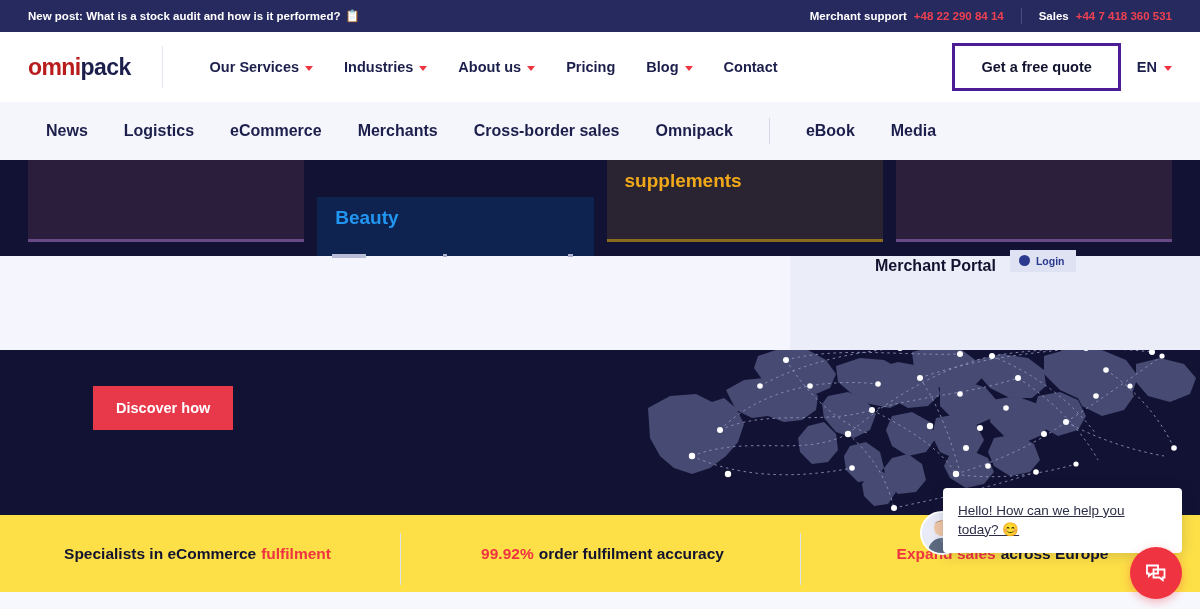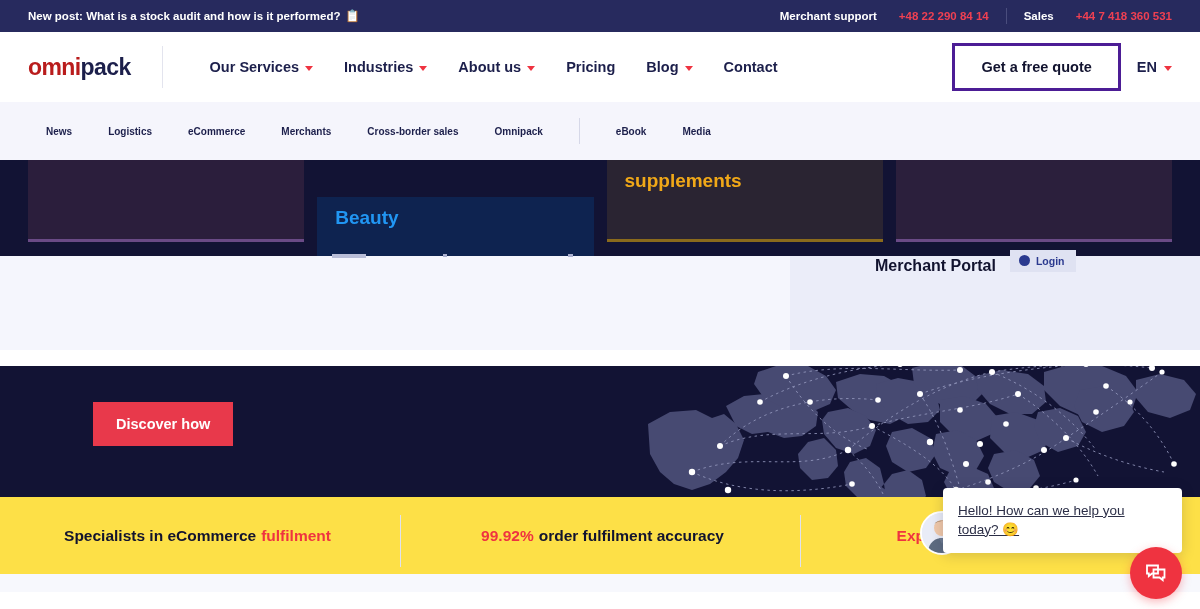--- a/index.html
+++ b/index.html
@@ -12,21 +12,21 @@
   .page { position: relative; width: 1200px; height: 609px; }
 
   
   .topbar {
     height: 32px; background: #272a5e; color: #ffffff;
     display: flex; align-items: center; justify-content: space-between;
     padding: 0 28px; font-size: 11.5px; font-weight: bold;
   }
   .topbar-left { display: flex; align-items: center; gap: 5px; }
   .topbar-right { display: flex; align-items: center; gap: 0; }
-  .tb-group { display: flex; gap: 22px; padding: 0 17px; }
+  .tb-group { display: flex; gap: 7px; padding: 0 17px; }
   .tb-group:last-child { padding-right: 0; }
   .tb-label { color: #ffffff; }
   .tb-phone { color: #ef4052; }
   .tb-sep { width: 1px; height: 16px; background: #4a4d7d; }
   .emoji { font-size: 12px; }
 
   
   .mainnav {
     height: 70px; background: #ffffff;
     display: flex; align-items: center; padding: 0 28px;
@@ -60,21 +60,21 @@
     font-size: 14.5px; font-weight: bold; color: #1c1f4b; cursor: pointer;
   }
 
   
   .subnav {
     height: 58px; background: #f5f5fc;
     display: flex; align-items: center; padding: 0 28px;
     gap: 0;
   }
   .subnav-item {
-    font-size: 10px; font-weight: bold; color: #1c1f4b;
+    font-size: 16px; font-weight: bold; color: #1c1f4b;
     padding: 0 18px; cursor: pointer; white-space: nowrap;
   }
   .subnav-sep { width: 1px; height: 26px; background: #d6d8e8; margin: 0 18px; }
 
   
   .tilestrip {
     position: relative; height: 96px; background: #121334;
     padding: 0 28px; overflow: hidden;
   }
   .tiles {
@@ -120,21 +120,21 @@
   .login-text { font-size: 10.5px; font-weight: bold; color: #2b3a8f; }
   .ghost-dots {
     position: absolute; top: -2px; left: 0; width: 790px; height: 6px;
   }
   .ghost-dot {
     position: absolute; width: 5px; height: 3px; background: #aab0cf; top: 0;
   }
 
   
   .hero {
-    position: relative; height: 131px; background: #121334; overflow: hidden; margin-top: 16px;
+    position: relative; height: 165px; background: #121334; overflow: hidden;
   }
   .map-wrap {
     position: absolute; right: 0; top: -12px; width: 560px; height: 185px;
     overflow: hidden;
   }
   .map-wrap svg { display: block; }
   .discover-btn {
     position: absolute; left: 93px; top: 36px;
     background: #e8394b; color: #ffffff; border: none;
     font-size: 14.5px; font-weight: bold; padding: 14px 23px;

